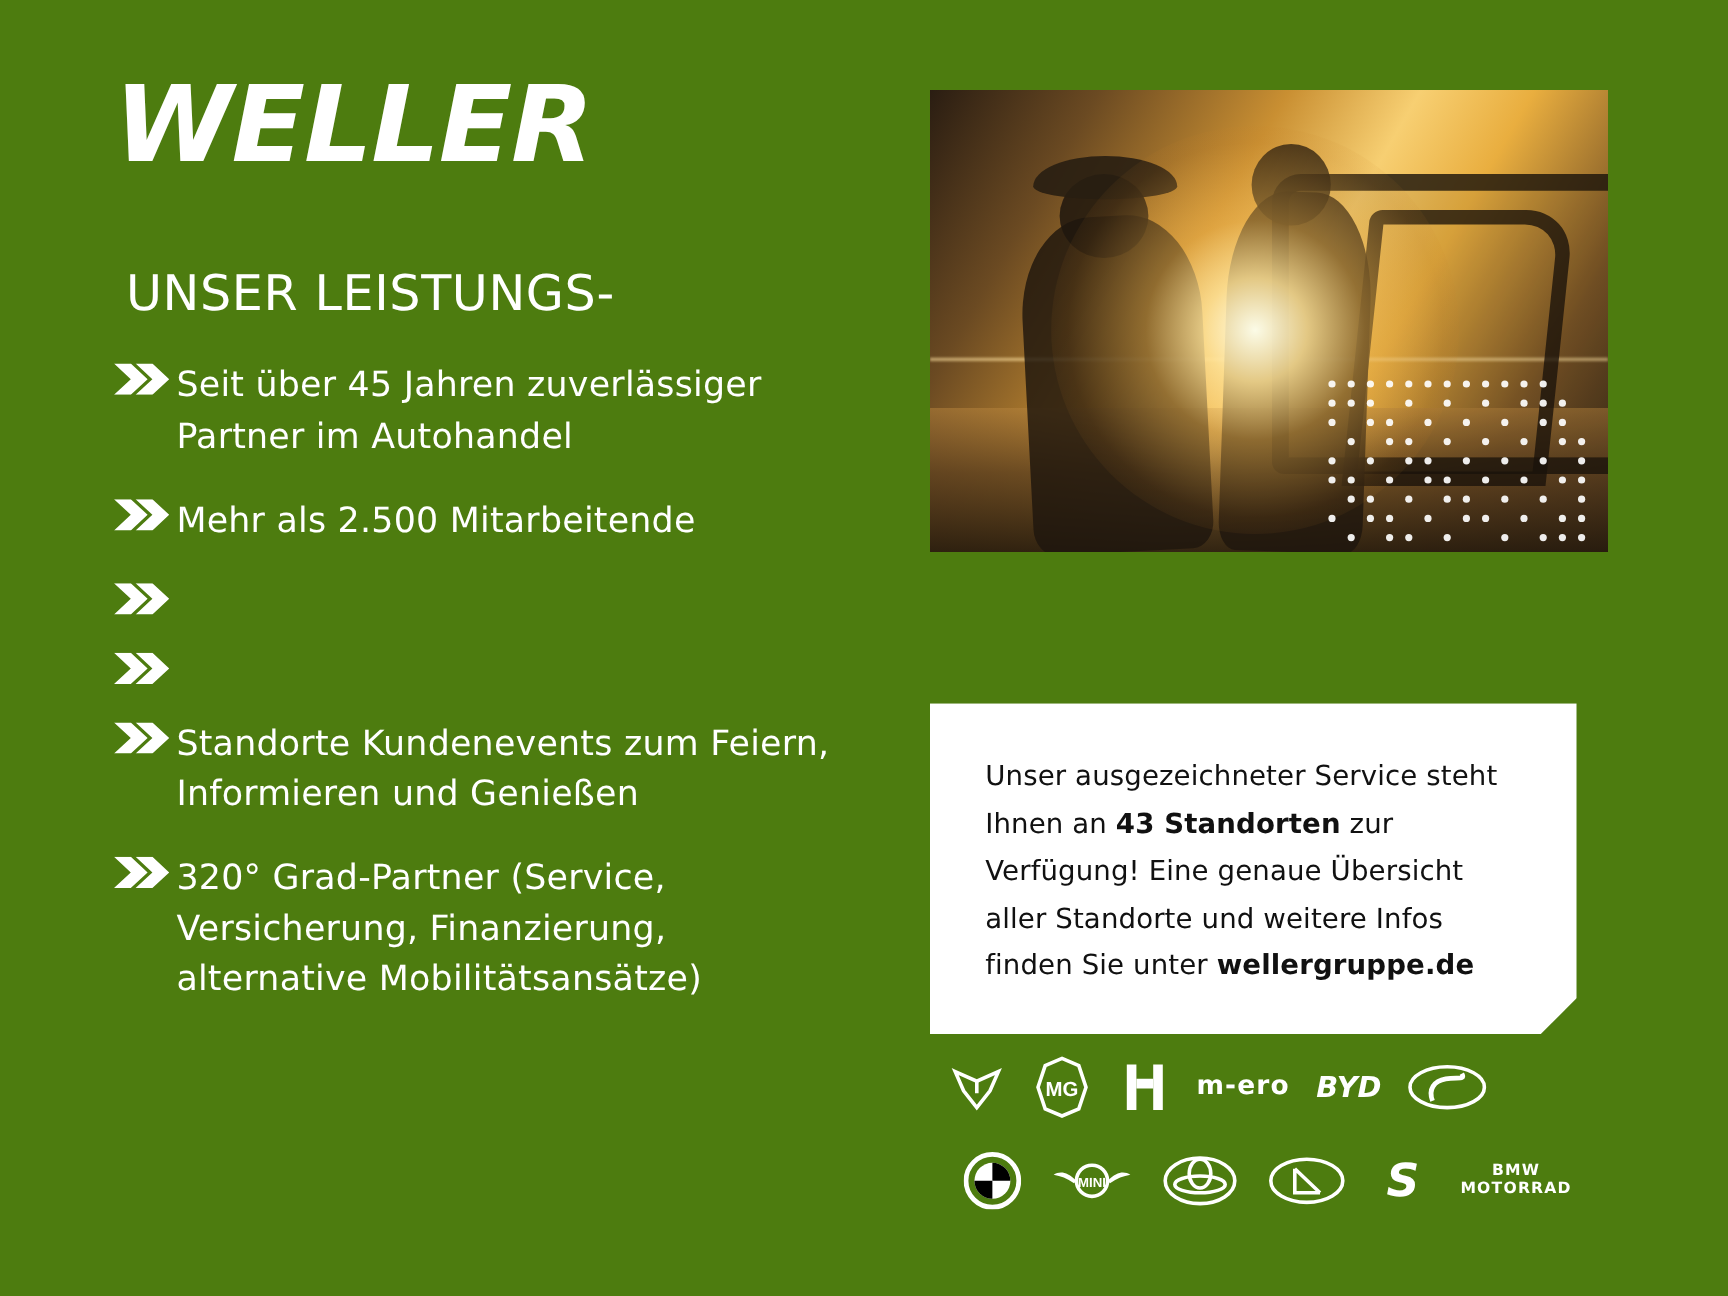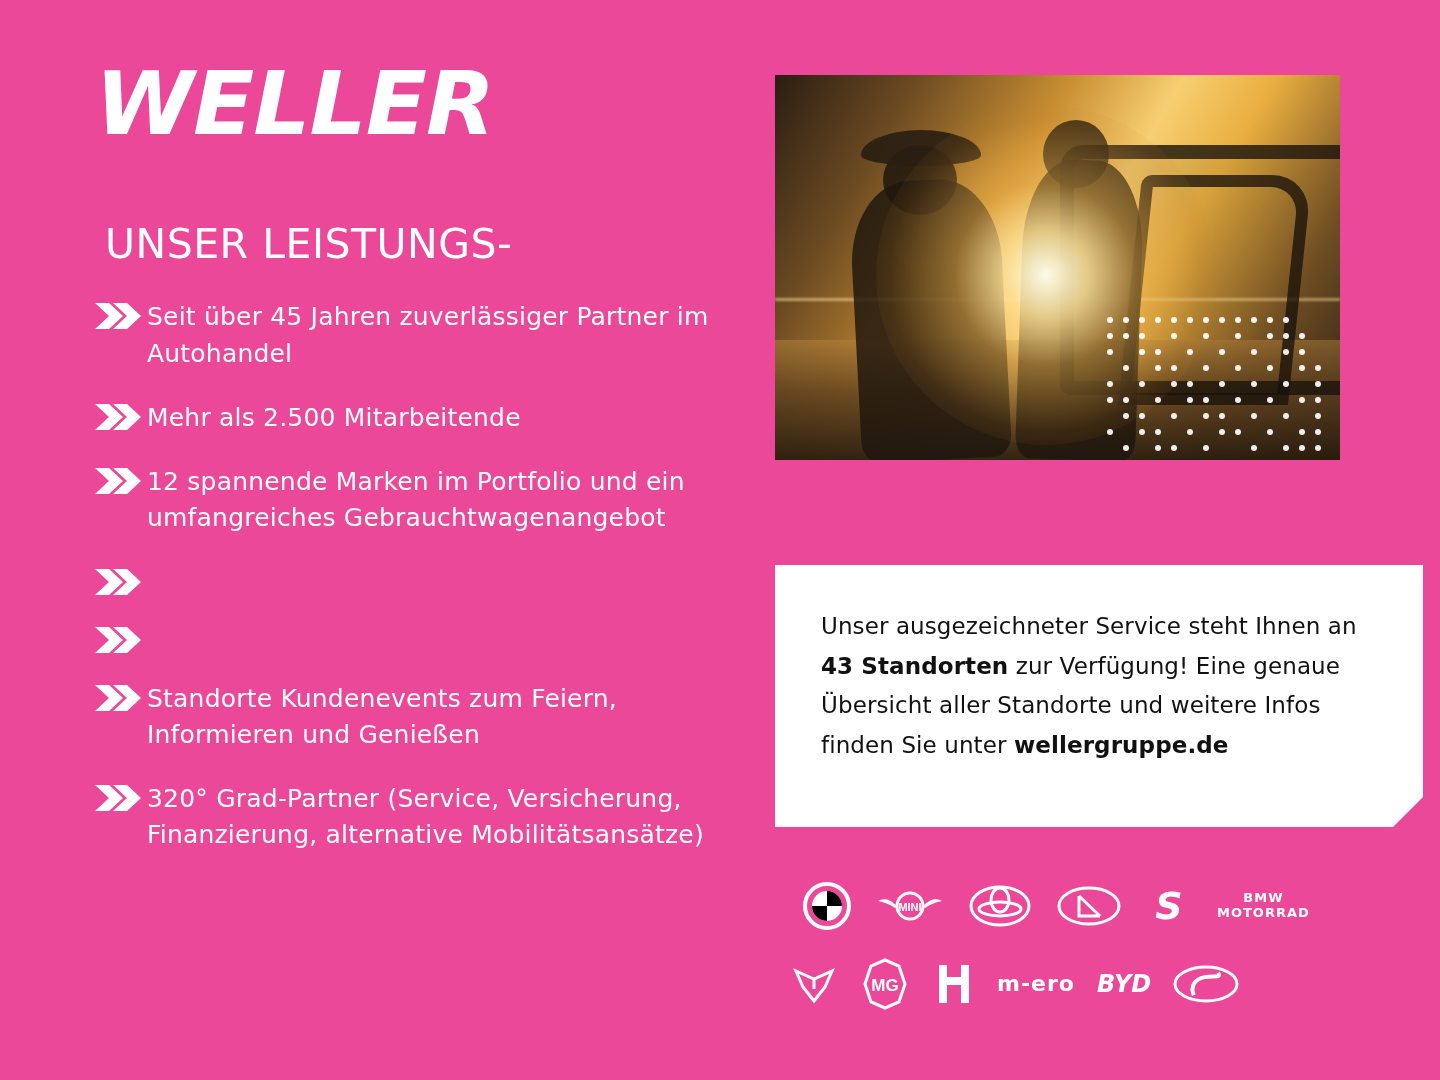--- a/index.html
+++ b/index.html
@@ -14,21 +14,21 @@
     height: 1080px;
     overflow: hidden;
     font-family: "Liberation Sans", sans-serif;
     color: #ffffff;
     position: relative;
   }
   .page {
     position: relative;
     width: 1440px;
     height: 1080px;
-    background: #ec4899;
+    background: #4d7c0f;
   }
 
   
   .left-col {
     position: absolute;
     left: 0;
     top: 0;
     width: 760px;
     height: 1080px;
     padding: 60px 40px 20px 95px;
@@ -69,21 +69,21 @@
     flex: 0 0 auto;
     width: 52px;
     padding-top: 4px;
     display: flex;
     align-items: center;
     justify-content: flex-start;
   }
   .chev-svg { display: block; }
   .promise-text {
     font-family: "DejaVu Sans", sans-serif;
-    font-size: 25px;
+    font-size: 29px;
     line-height: 1.45;
     color: #ffffff;
     letter-spacing: 0.2px;
     max-width: 600px;
   }
 
   
   .right-col {
     position: absolute;
     left: 775px;
@@ -168,26 +168,26 @@
     bottom: 0;
     width: 240px;
     height: 150px;
     opacity: 0.92;
   }
 
   
   .info-card {
     position: absolute;
     left: 0;
-    top: 565px;
-    width: 648px;
+    top: 586px;
+    width: 539px;
     min-height: 262px;
     background: #ffffff;
     color: #000000;
-    padding: 42px 46px 48px 46px;
+    padding: 42px 46px 36px 46px;
     clip-path: polygon(0 0, 100% 0, 100% calc(100% - 30px), calc(100% - 30px) 100%, 0 100%);
   }
   .info-text {
     font-family: "DejaVu Sans", sans-serif;
     font-size: 23px;
     line-height: 1.72;
     color: #111111;
     margin: 0;
     letter-spacing: 0.1px;
   }
@@ -257,29 +257,20 @@
       <li class="promise-item">
         <span class="chevrons">
           <svg class="chev-svg" width="46" height="26" viewBox="0 0 46 26" aria-hidden="true">
             <polygon points="0,0 14,0 28,13 14,26 0,26 14,13" fill="#ffffff"></polygon>
             <polygon points="18,0 32,0 46,13 32,26 18,26 32,13" fill="#ffffff"></polygon>
           </svg>
         </span>
         <span class="promise-text">Mehr als 2.500 Mitarbeitende</span>
       </li>
 
-      <li class="promise-item">
-        <span class="chevrons">
-          <svg class="chev-svg" width="46" height="26" viewBox="0 0 46 26" aria-hidden="true">
-            <polygon points="0,0 14,0 28,13 14,26 0,26 14,13" fill="#ffffff"></polygon>
-            <polygon points="18,0 32,0 46,13 32,26 18,26 32,13" fill="#ffffff"></polygon>
-          </svg>
-        </span>
-        <span class="promise-text">12 spannende Marken im Portfolio und ein umfangreiches Gebrauchtwagenangebot</span>
-      </li>
 
       <li class="promise-item">
         <span class="chevrons">
           <svg class="chev-svg" width="46" height="26" viewBox="0 0 46 26" aria-hidden="true">
             <polygon points="0,0 14,0 28,13 14,26 0,26 14,13" fill="#ffffff"></polygon>
             <polygon points="18,0 32,0 46,13 32,26 18,26 32,13" fill="#ffffff"></polygon>
           </svg>
         </span>
       </li>
 
@@ -415,20 +406,61 @@
         </g>
       </svg>
     </div>
 
     <div class="info-card">
       <p class="info-text"><span>Unser ausgezeichneter Service steht Ihnen an </span><b>43 Standorten</b><span> zur Verfügung! Eine genaue Übersicht aller Standorte und weitere Infos finden Sie unter </span><a class="info-link" href="#">wellergruppe.de</a></p>
     </div>
 
     <div class="brands">
 
+      <div class="brand-row row2">
+
+        <span class="brand">
+          <svg width="46" height="46" viewBox="0 0 46 46" aria-hidden="true">
+            <path d="M5 10 L23 18 L41 10 L34 26 L23 40 L12 26 Z" fill="none" stroke="#fff" stroke-width="3"></path>
+            <path d="M23 18 L23 28" stroke="#fff" stroke-width="3"></path>
+          </svg>
+        </span>
+
+        <span class="brand">
+          <svg width="52" height="52" viewBox="0 0 52 52" aria-hidden="true">
+            <polygon points="26,2 40,8 46,26 40,44 26,50 12,44 6,26 12,8" fill="none" stroke="#fff" stroke-width="3"></polygon>
+            <text x="26" y="33" font-family="'Liberation Sans', sans-serif" font-size="17" font-weight="700" fill="#fff" text-anchor="middle">MG</text>
+          </svg>
+        </span>
+
+        <span class="brand">
+          <svg width="42" height="50" viewBox="0 0 42 50" aria-hidden="true">
+            <path d="M6 6 L14 6 L14 44 L6 44 Z" fill="#fff"></path>
+            <path d="M28 6 L36 6 L36 44 L28 44 Z" fill="#fff"></path>
+            <path d="M14 18 L28 18 L28 26 L14 26 Z" fill="#fff"></path>
+          </svg>
+        </span>
+
+        <span class="brand">
+          <span class="brand-word bw-micro">m-ero</span>
+        </span>
+
+        <span class="brand">
+          <span class="brand-word bw-byd">BYD</span>
+        </span>
+
+        <span class="brand">
+          <svg width="66" height="38" viewBox="0 0 66 38" aria-hidden="true">
+            <ellipse cx="33" cy="19" rx="31" ry="17" fill="none" stroke="#fff" stroke-width="3"></ellipse>
+            <path d="M19 28 C17 18 23 12 33 12 C43 12 49 16 47 10" fill="none" stroke="#fff" stroke-width="4" transform="rotate(-10 33 19)"></path>
+          </svg>
+        </span>
+
+      </div>
+
       <div class="brand-row row1">
 
         <span class="brand">
           <svg width="48" height="48" viewBox="0 0 48 48" aria-hidden="true">
             <circle cx="24" cy="24" r="22" fill="none" stroke="#fff" stroke-width="4"></circle>
             <circle cx="24" cy="24" r="15" fill="#fff"></circle>
             <path d="M24 9 A15 15 0 0 1 39 24 L24 24 Z" fill="#000"></path>
             <path d="M24 39 A15 15 0 0 1 9 24 L24 24 Z" fill="#000"></path>
           </svg>
         </span>
@@ -461,57 +493,16 @@
           <svg width="44" height="46" viewBox="0 0 44 46" aria-hidden="true">
             <text x="22" y="36" font-family="'DejaVu Sans', sans-serif" font-size="38" font-style="italic" font-weight="700" fill="#fff" text-anchor="middle">S</text>
           </svg>
         </span>
 
         <span class="brand">
           <span class="brand-word bw-bmwm">BMW<br>MOTORRAD</span>
         </span>
 
       </div>
-
-      <div class="brand-row row2">
-
-        <span class="brand">
-          <svg width="46" height="46" viewBox="0 0 46 46" aria-hidden="true">
-            <path d="M5 10 L23 18 L41 10 L34 26 L23 40 L12 26 Z" fill="none" stroke="#fff" stroke-width="3"></path>
-            <path d="M23 18 L23 28" stroke="#fff" stroke-width="3"></path>
-          </svg>
-        </span>
-
-        <span class="brand">
-          <svg width="52" height="52" viewBox="0 0 52 52" aria-hidden="true">
-            <polygon points="26,2 40,8 46,26 40,44 26,50 12,44 6,26 12,8" fill="none" stroke="#fff" stroke-width="3"></polygon>
-            <text x="26" y="33" font-family="'Liberation Sans', sans-serif" font-size="17" font-weight="700" fill="#fff" text-anchor="middle">MG</text>
-          </svg>
-        </span>
-
-        <span class="brand">
-          <svg width="42" height="50" viewBox="0 0 42 50" aria-hidden="true">
-            <path d="M6 6 L14 6 L14 44 L6 44 Z" fill="#fff"></path>
-            <path d="M28 6 L36 6 L36 44 L28 44 Z" fill="#fff"></path>
-            <path d="M14 18 L28 18 L28 26 L14 26 Z" fill="#fff"></path>
-          </svg>
-        </span>
-
-        <span class="brand">
-          <span class="brand-word bw-micro">m-ero</span>
-        </span>
-
-        <span class="brand">
-          <span class="brand-word bw-byd">BYD</span>
-        </span>
-
-        <span class="brand">
-          <svg width="66" height="38" viewBox="0 0 66 38" aria-hidden="true">
-            <ellipse cx="33" cy="19" rx="31" ry="17" fill="none" stroke="#fff" stroke-width="3"></ellipse>
-            <path d="M19 28 C17 18 23 12 33 12 C43 12 49 16 47 10" fill="none" stroke="#fff" stroke-width="4" transform="rotate(-10 33 19)"></path>
-          </svg>
-        </span>
-
-      </div>
     </div>
 
   </div>
 </div>
 
 </body></html>

